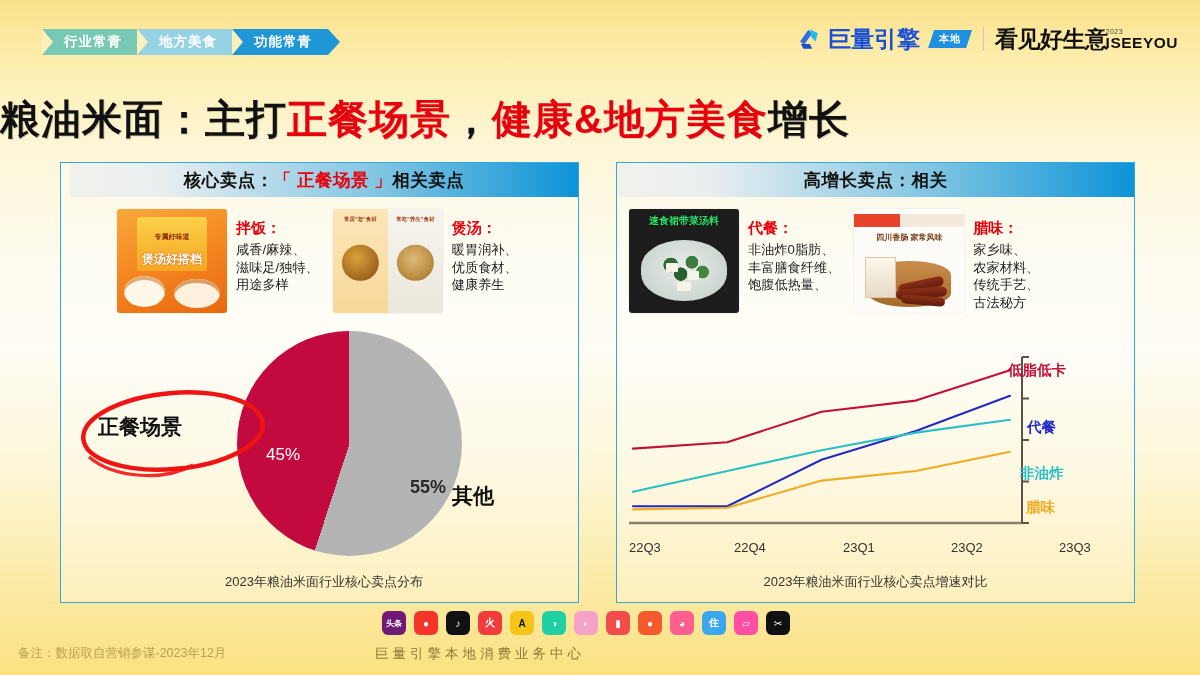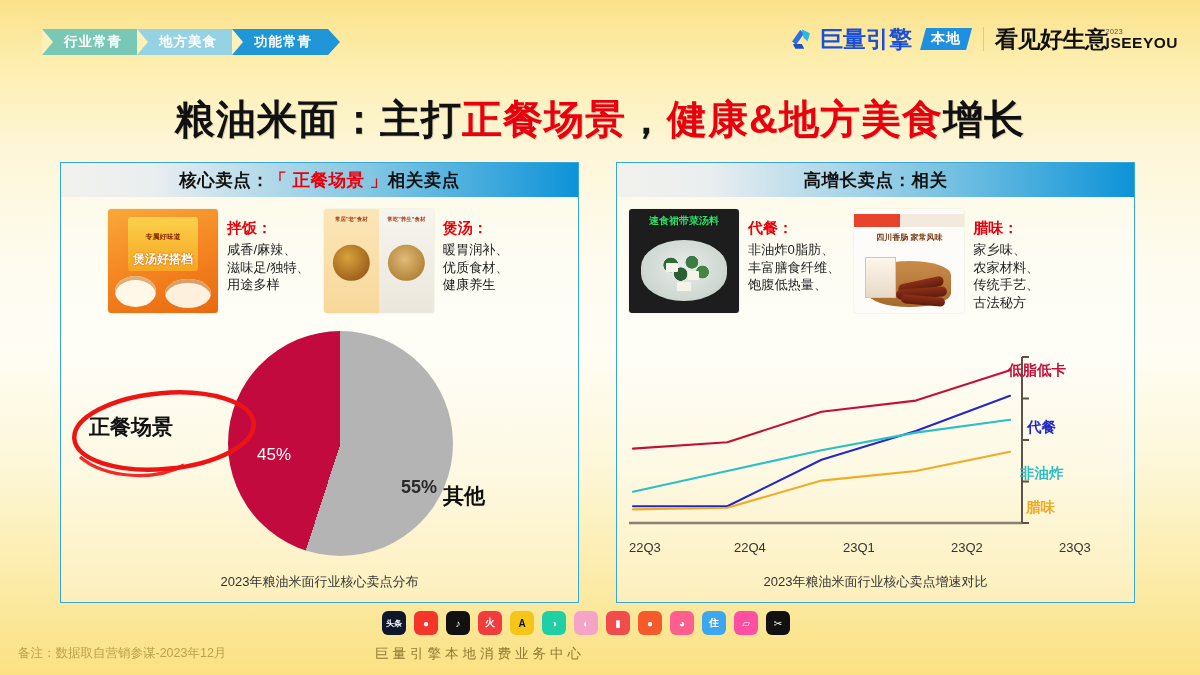--- a/index.html
+++ b/index.html
@@ -44,42 +44,42 @@
     content:""; position:absolute; left:0; top:0; bottom:0; width:11px;
     background:linear-gradient(180deg,#fdf0bb,#fdf0bb);
     clip-path: polygon(0 0, 100% 50%, 0 100%);
   }
 
   
   #logo-bar { position:absolute; right:22px; top:22px; display:flex; align-items:center; height:34px; }
   #ju-mark { width:26px; height:26px; margin-right:6px; }
   #ju-text { font-size:23px; font-weight:bold; color:#1a4fd6; letter-spacing:0px; }
   #bendi-tag {
-    margin-left:8px; background:#1f8fe0; color:#fff; font-size:14px; font-weight:bold;
+    margin-left:8px; background:#1f8fe0; color:#fff; font-size:10px; font-weight:bold;
     padding:2px 11px; letter-spacing:1px;
     clip-path: polygon(6px 0, 100% 0, calc(100% - 6px) 100%, 0 100%);
   }
   #logo-div { width:1px; height:24px; background:#c9c9c9; margin:0 11px; }
   #kanjian { font-size:23px; font-weight:bold; color:#111; letter-spacing:-0.5px; }
   #iseeyou-wrap { display:flex; flex-direction:column; justify-content:flex-end; margin-left:-2px; }
   #y2023 { font-size:7px; color:#444; letter-spacing:0.5px; line-height:7px; }
   #iseeyou { font-size:15.5px; font-weight:bold; color:#111; letter-spacing:0.5px; line-height:16px; }
 
   
   #title {
-    position:absolute; top:92px; left:0; width:1200px; text-align:center;
+    position:absolute; top:92px; left:0; width:1200px; text-align:left;
     font-size:40px; font-weight:bold; color:#111; letter-spacing:1px;
     text-shadow: 1px 1px 0 rgba(0,0,0,0.15);
   }
   #title .red { color:#e8000d; }
 
   
   .panel { position:absolute; top:162px; width:519px; height:441px;
            border:1.3px solid #35a8d8; background:rgba(255,255,255,0.30); }
-  #panel-left { left:60px; }
+  #panel-left { left:60px;padding-left:9px; }
   #panel-right { left:616px; }
   .panel-head {
     height:34px; background:linear-gradient(90deg,#f2f2ec 0%, #e9eef0 18%, #7cc4e2 62%, #0d93d8 100%);
     display:flex; align-items:center; justify-content:center;
     font-size:17.5px; font-weight:bold; color:#111; letter-spacing:0.5px;
   }
   .panel-head .red { color:#e8000d; }
   .panel-body { position:relative; height:calc(100% - 34px); }
 
   
@@ -343,21 +343,21 @@
       <div class="x-tick" style="left:226px;">23Q1</div>
       <div class="x-tick" style="left:334px;">23Q2</div>
       <div class="x-tick" style="left:442px;">23Q3</div>
       <div class="chart-cap">2023年粮油米面行业核心卖点增速对比</div>
     </div>
 
   </div>
 </div>
 
 <div id="app-icons">
-    <div class="app-ico" style="background: #0f172a; color: rgb(255, 255, 255); font-size: 8px;">头条</div>
+    <div class="app-ico" style="background: #701a75; color: rgb(255, 255, 255); font-size: 8px;">头条</div>
     <div class="app-ico" style="background: rgb(245, 52, 42); color: rgb(255, 255, 255);">●</div>
     <div class="app-ico" style="background: rgb(17, 17, 17); color: rgb(255, 255, 255);">♪</div>
     <div class="app-ico" style="background: rgb(240, 60, 60); color: rgb(255, 255, 255);">火</div>
     <div class="app-ico" style="background: rgb(245, 197, 24); color: rgb(17, 17, 17);">A</div>
     <div class="app-ico" style="background: rgb(31, 208, 165); color: rgb(255, 255, 255);">◑</div>
     <div class="app-ico" style="background: rgb(245, 163, 199); color: rgb(255, 255, 255);">◐</div>
     <div class="app-ico" style="background: rgb(242, 75, 75); color: rgb(255, 255, 255);">▮</div>
     <div class="app-ico" style="background: rgb(244, 90, 43); color: rgb(255, 255, 255);">●</div>
     <div class="app-ico" style="background: rgb(255, 95, 143); color: rgb(255, 255, 255);">◕</div>
     <div class="app-ico" style="background: rgb(58, 167, 240); color: rgb(255, 255, 255);">住</div>

